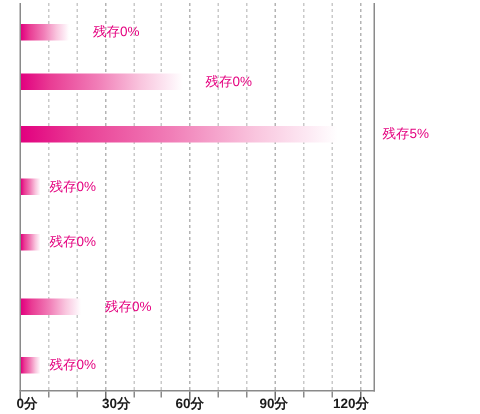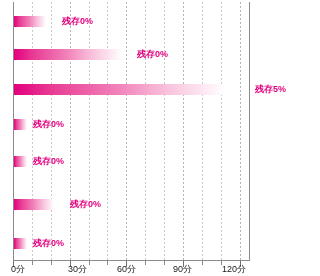--- a/index.html
+++ b/index.html
@@ -61,31 +61,31 @@
   .tick.major{height:6px;background:#6f6f6f;}
   
   .bar{
     position:absolute;
     height:11px;
     background:linear-gradient(to right,#e2007f 0%,#e93c94 18%,#f17fb8 48%,#f9c5de 74%,#fdeaf4 91%,#ffffff 100%);
   }
   .bar-label{
     position:absolute;
     font-size:9px;
-    font-weight:bold;
+    font-weight:normal;
     color:#e4007f;
     white-space:nowrap;
     letter-spacing:0px;
     line-height:11px;
   }
   .xlabel{
     position:absolute;
     top:264px;
     font-size:9px;
-    font-weight:normal;
+    font-weight:bold;
     color:#1a1a1a;
     white-space:nowrap;
     line-height:11px;
   }
 </style>
 </head>
 <body>
 
 <div id="chart">
 

